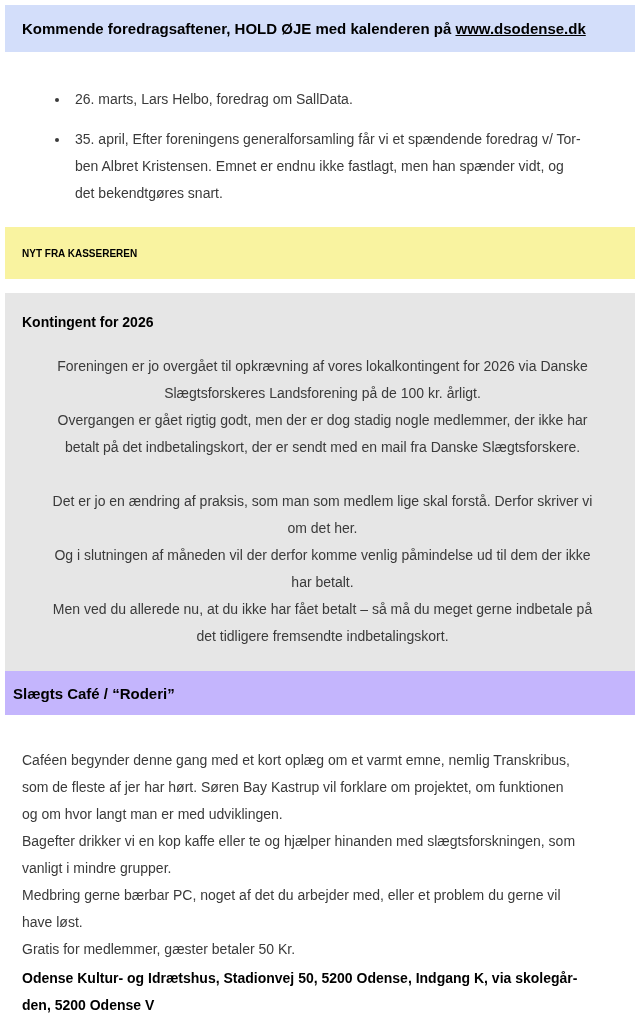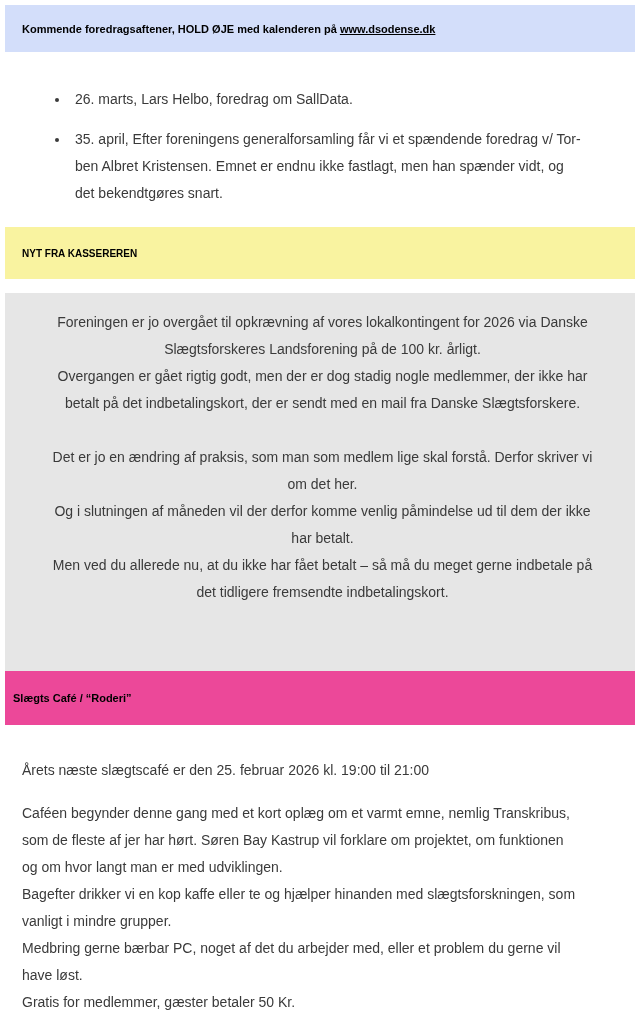--- a/index.html
+++ b/index.html
@@ -13,38 +13,38 @@
     height: 1024px;
     overflow: hidden;
     box-sizing: border-box;
     padding: 5px 5px 0 5px;
     background: #ffffff;
   }
   .band {
     display: flex;
     align-items: center;
     font-weight: bold;
-    font-size: 11px;
+    font-size: 15px;
     color: #000000;
     box-sizing: border-box;
   }
   .band-calendar {
     background: #d3defa;
     height: 47px;
     padding: 0 17px;
   }
   .band-treasurer {
     background: #f9f3a0;
     height: 52px;
     padding: 0 17px;
     font-size: 10px;
   }
   .band-cafe {
-    background: #ec4899;
-    height: 54px;
+    background: #c4b5fd;
+    height: 44px;
     padding: 16px 8px;
   }
   .link {
     color: #000000;
     text-decoration: underline;
     cursor: pointer;
   }
   .section {
     box-sizing: border-box;
     font-size: 14px;
@@ -123,41 +123,43 @@
 ben Albret Kristensen. Emnet er endnu ikke fastlagt, men han spænder vidt, og
 det bekendtgøres snart.</li>
     </ul>
   </div>
 
   <div class="band band-treasurer">
     <span>NYT FRA KASSEREREN</span>
   </div>
 
   <div class="section section-treasurer">
+    <h3 class="subheading">Kontingent for 2026</h3>
     <p class="para">Foreningen er jo overgået til opkrævning af vores lokalkontingent for 2026 via Danske
 Slægtsforskeres Landsforening på de 100 kr. årligt.
 Overgangen er gået rigtig godt, men der er dog stadig nogle medlemmer, der ikke har
 betalt på det indbetalingskort, der er sendt med en mail fra Danske Slægtsforskere.</p>
     <p class="para">Det er jo en ændring af praksis, som man som medlem lige skal forstå. Derfor skriver vi
 om det her.
 Og i slutningen af måneden vil der derfor komme venlig påmindelse ud til dem der ikke
 har betalt.
 Men ved du allerede nu, at du ikke har fået betalt – så må du meget gerne indbetale på
 det tidligere fremsendte indbetalingskort.</p>
   </div>
 
   <div class="band band-cafe">
     <span>Slægts Café / “Roderi”</span>
   </div>
 
   <div class="section section-cafe">
-    <p class="cafe-intro">Årets næste slægtscafé er den 25. februar 2026 kl. 19:00 til 21:00</p>
     <p class="cafe-body">Caféen begynder denne gang med et kort oplæg om et varmt emne, nemlig Transkribus,
 som de fleste af jer har hørt. Søren Bay Kastrup vil forklare om projektet, om funktionen
 og om hvor langt man er med udviklingen.
 Bagefter drikker vi en kop kaffe eller te og hjælper hinanden med slægtsforskningen, som
 vanligt i mindre grupper.
 Medbring gerne bærbar PC, noget af det du arbejder med, eller et problem du gerne vil
 have løst.
 Gratis for medlemmer, gæster betaler 50 Kr.</p>
+    <p class="cafe-address">Odense Kultur- og Idrætshus, Stadionvej 50, 5200 Odense, Indgang K, via skolegår-
+den, 5200 Odense V</p>
   </div>
 
 </div>
 
 </body></html>

